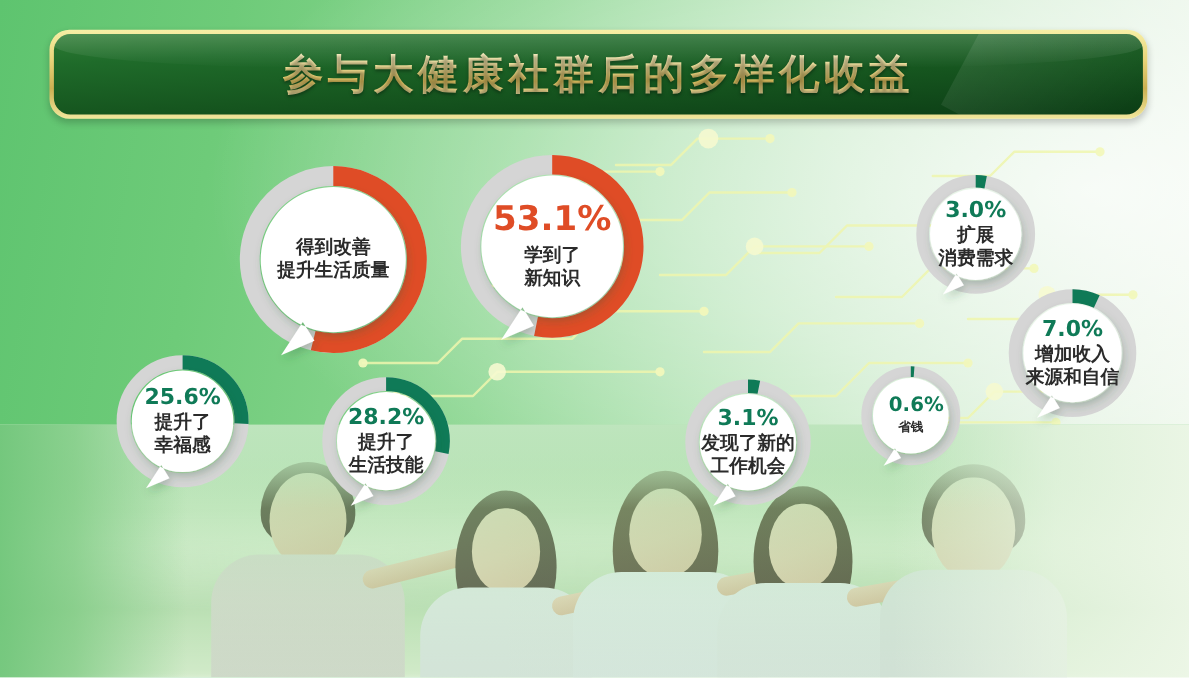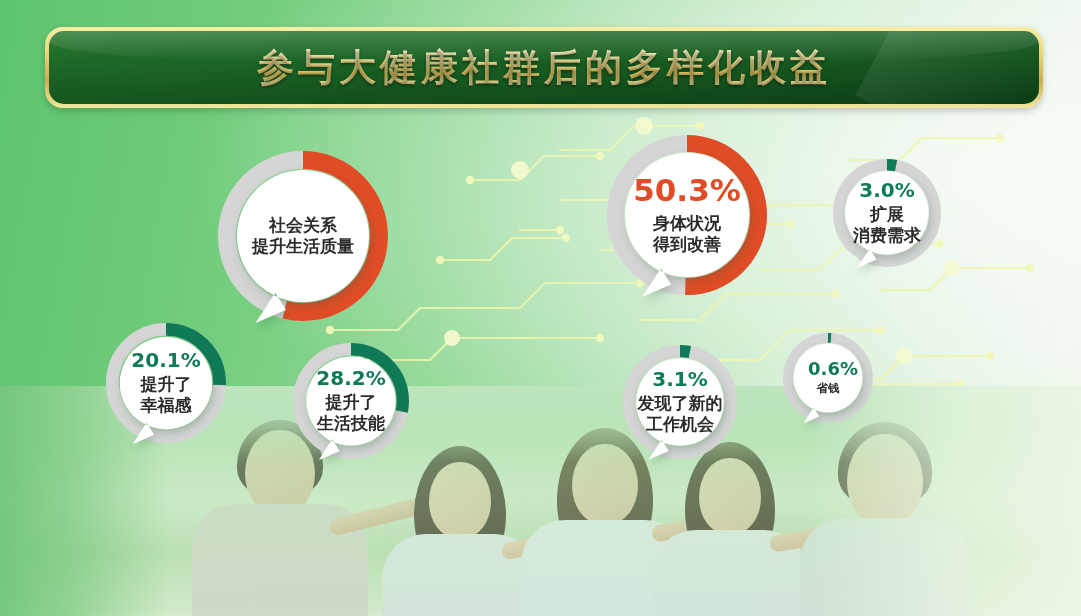--- a/index.html
+++ b/index.html
@@ -260,39 +260,39 @@
         <defs>
           <filter id="shhappiness" x="-40%" y="-40%" width="190%" height="190%">
             <feDropShadow dx="2" dy="4" stdDeviation="4" flood-color="#2d5d35" flood-opacity="0.28"></feDropShadow>
           </filter>
         </defs>
         <circle cx="61" cy="61" r="53.595" fill="none" stroke="#d5d5d5" stroke-width="12.809999999999999"></circle>
         <circle cx="61" cy="61" r="53.595" fill="none" stroke="#0f7a57" stroke-width="12.809999999999999" stroke-dasharray="86.20731303380222 336.7473165382899" transform="rotate(-90 61 61)"></circle>
         <path d="M 61 14.810000000000002 a 46.19 46.19 0 1 1 -0.1 0 Z M 41.6002 100.7234 l -13.857 21.2474 l 21.2474 -9.238 Z" fill="#ffffff" filter="url(#shhappiness)"></path>
       </svg>
       <div class="content">
-        <div class="pct" style="color: rgb(15, 122, 87);">20.1%</div>
+        <div class="pct" style="color: rgb(15, 122, 87);">25.6%</div>
         <div class="lbl">提升了</div>
         <div class="lbl">幸福感</div>
       </div>
     </div>
 
   <div class="bubble size-lg" style="left:217px;top:150px;width:172px;height:172px;">
       <svg width="198" height="198">
         <defs>
           <filter id="shhobby-quality" x="-40%" y="-40%" width="190%" height="190%">
             <feDropShadow dx="2" dy="4" stdDeviation="4" flood-color="#2d5d35" flood-opacity="0.28"></feDropShadow>
           </filter>
         </defs>
         <circle cx="86" cy="86" r="75.97" fill="none" stroke="#d5d5d5" stroke-width="18.06"></circle>
         <circle cx="86" cy="86" r="75.97" fill="none" stroke="#df4c26" stroke-width="18.06" stroke-dasharray="256.805470229101 477.33358778643316" transform="rotate(-90 86 86)"></circle>
         <path d="M 86 20.060000000000002 a 65.94 65.94 0 1 1 -0.1 0 Z M 58.3052 142.70839999999998 l -19.782 30.3324 l 30.3324 -13.188 Z" fill="#ffffff" filter="url(#shhobby-quality)"></path>
       </svg>
       <div class="content">
-        <div class="lbl">社会关系</div>
+        <div class="lbl">得到改善</div>
         <div class="lbl">提升生活质量</div>
       </div>
     </div>
 
   <div class="bubble size-sm" style="left:292px;top:342px;width:118px;height:118px;">
       <svg width="144" height="144">
         <defs>
           <filter id="shlife-skills" x="-40%" y="-40%" width="190%" height="190%">
             <feDropShadow dx="2" dy="4" stdDeviation="4" flood-color="#2d5d35" flood-opacity="0.28"></feDropShadow>
           </filter>
@@ -301,39 +301,39 @@
         <circle cx="59" cy="59" r="51.805" fill="none" stroke="#0f7a57" stroke-width="12.389999999999999" stroke-dasharray="91.79111698443964 325.5004148384385" transform="rotate(-90 59 59)"></circle>
         <path d="M 59 14.39 a 44.61 44.61 0 1 1 -0.1 0 Z M 40.2638 97.3646 l -13.383 20.5206 l 20.5206 -8.922 Z" fill="#ffffff" filter="url(#shlife-skills)"></path>
       </svg>
       <div class="content">
         <div class="pct" style="color: rgb(15, 122, 87);">28.2%</div>
         <div class="lbl">提升了</div>
         <div class="lbl">生活技能</div>
       </div>
     </div>
 
-
-
-  <div class="bubble size-lg" style="left:606px;top:134px;width:162px;height:162px;">
-      <svg width="188" height="188">
-        <defs>
-          <filter id="shphysical-improve" x="-40%" y="-40%" width="190%" height="190%">
-            <feDropShadow dx="2" dy="4" stdDeviation="4" flood-color="#2d5d35" flood-opacity="0.28"></feDropShadow>
-          </filter>
-        </defs>
-        <circle cx="81" cy="81" r="71.495" fill="none" stroke="#d5d5d5" stroke-width="17.009999999999998"></circle>
-        <circle cx="81" cy="81" r="71.495" fill="none" stroke="#df4c26" stroke-width="17.009999999999998" stroke-dasharray="225.95581576901267 449.21633353680454" transform="rotate(-90 81 81)"></circle>
-        <path d="M 81 19.00999999999999 a 61.99000000000001 61.99000000000001 0 1 1 -0.1 0 Z M 54.9642 134.3114 l -18.597 28.515400000000007 l 28.515400000000007 -12.398000000000003 Z" fill="#ffffff" filter="url(#shphysical-improve)"></path>
-      </svg>
-      <div class="content">
-        <div class="pct" style="color: rgb(223, 76, 38);">50.3%</div>
-        <div class="lbl">身体状况</div>
-        <div class="lbl">得到改善</div>
-      </div>
-    </div>
+  <div class="bubble size-lg" style="left:418px;top:140px;width:168px;height:168px;">
+      <svg width="194" height="194">
+        <defs>
+          <filter id="shnew-knowledge" x="-40%" y="-40%" width="190%" height="190%">
+            <feDropShadow dx="2" dy="4" stdDeviation="4" flood-color="#2d5d35" flood-opacity="0.28"></feDropShadow>
+          </filter>
+        </defs>
+        <circle cx="84" cy="84" r="74.18" fill="none" stroke="#d5d5d5" stroke-width="17.64"></circle>
+        <circle cx="84" cy="84" r="74.18" fill="none" stroke="#df4c26" stroke-width="17.64" stroke-dasharray="247.4920303119749 466.0866860865817" transform="rotate(-90 84 84)"></circle>
+        <path d="M 84 19.639999999999986 a 64.36000000000001 64.36000000000001 0 1 1 -0.1 0 Z M 56.968799999999995 139.3496 l -19.308000000000003 29.605600000000006 l 29.605600000000006 -12.872000000000003 Z" fill="#ffffff" filter="url(#shnew-knowledge)"></path>
+      </svg>
+      <div class="content">
+        <div class="pct" style="color: rgb(223, 76, 38);">53.1%</div>
+        <div class="lbl">学到了</div>
+        <div class="lbl">新知识</div>
+      </div>
+    </div>
+
+
 
   <div class="bubble size-sm" style="left:622px;top:344px;width:116px;height:116px;">
       <svg width="142" height="142">
         <defs>
           <filter id="shjob-opportunity" x="-40%" y="-40%" width="190%" height="190%">
             <feDropShadow dx="2" dy="4" stdDeviation="4" flood-color="#2d5d35" flood-opacity="0.28"></feDropShadow>
           </filter>
         </defs>
         <circle cx="58" cy="58" r="50.91" fill="none" stroke="#d5d5d5" stroke-width="12.18"></circle>
         <circle cx="58" cy="58" r="50.91" fill="none" stroke="#0f7a57" stroke-width="12.18" stroke-dasharray="9.916185883643895 319.8769639885127" transform="rotate(-90 58 58)"></circle>
@@ -374,14 +374,31 @@
         <circle cx="55" cy="55" r="48.225" fill="none" stroke="#0f7a57" stroke-width="11.549999999999999" stroke-dasharray="9.090198343162067 303.00661143873555" transform="rotate(-90 55 55)"></circle>
         <path d="M 55 13.549999999999997 a 41.45 41.45 0 1 1 -0.1 0 Z M 37.591 90.64699999999999 l -12.435 19.067000000000004 l 19.067000000000004 -8.290000000000001 Z" fill="#ffffff" filter="url(#shexpand-consumption)"></path>
       </svg>
       <div class="content">
         <div class="pct" style="color: rgb(15, 122, 87);">3.0%</div>
         <div class="lbl">扩展</div>
         <div class="lbl">消费需求</div>
       </div>
     </div>
 
+  <div class="bubble size-sm" style="left:916px;top:262px;width:118px;height:118px;">
+      <svg width="144" height="144">
+        <defs>
+          <filter id="shincome-confidence" x="-40%" y="-40%" width="190%" height="190%">
+            <feDropShadow dx="2" dy="4" stdDeviation="4" flood-color="#2d5d35" flood-opacity="0.28"></feDropShadow>
+          </filter>
+        </defs>
+        <circle cx="59" cy="59" r="51.805" fill="none" stroke="#d5d5d5" stroke-width="12.389999999999999"></circle>
+        <circle cx="59" cy="59" r="51.805" fill="none" stroke="#0f7a57" stroke-width="12.389999999999999" stroke-dasharray="22.785029038690695 325.5004148384385" transform="rotate(-90 59 59)"></circle>
+        <path d="M 59 14.39 a 44.61 44.61 0 1 1 -0.1 0 Z M 40.2638 97.3646 l -13.383 20.5206 l 20.5206 -8.922 Z" fill="#ffffff" filter="url(#shincome-confidence)"></path>
+      </svg>
+      <div class="content">
+        <div class="pct" style="color: rgb(15, 122, 87);">7.0%</div>
+        <div class="lbl">增加收入</div>
+        <div class="lbl">来源和自信</div>
+      </div>
+    </div>
 
 </div>
 
 </body></html>

